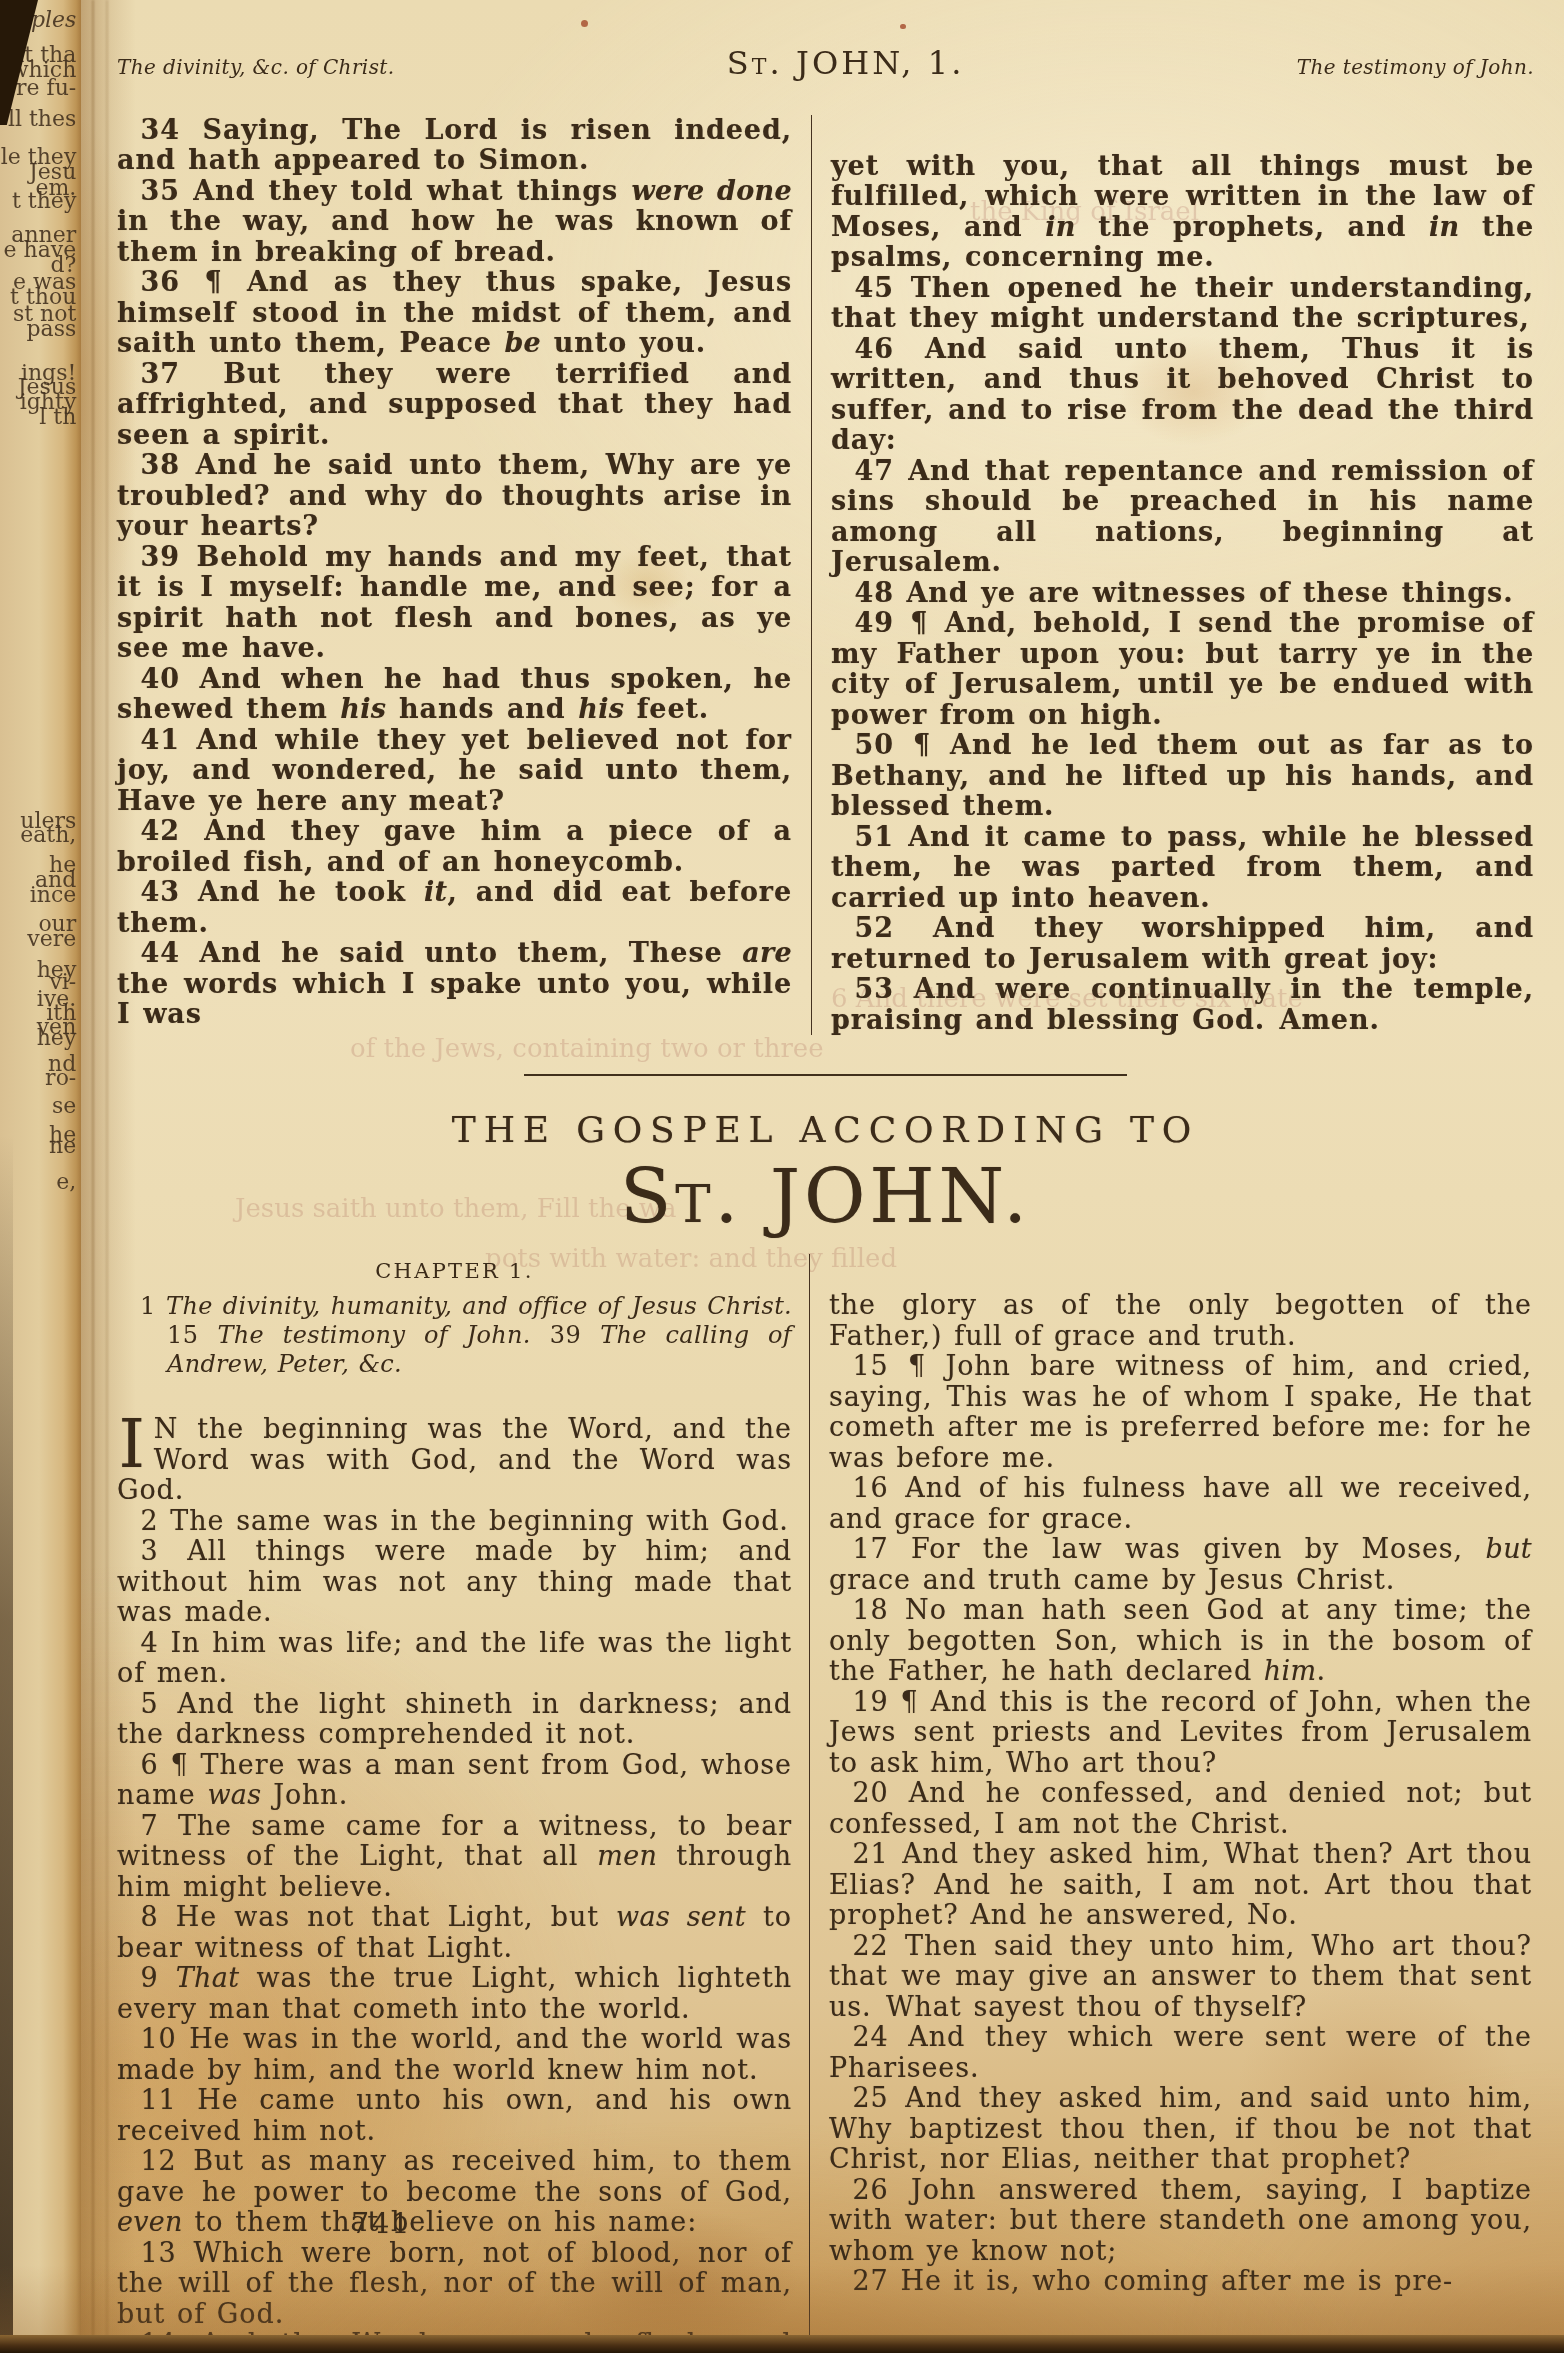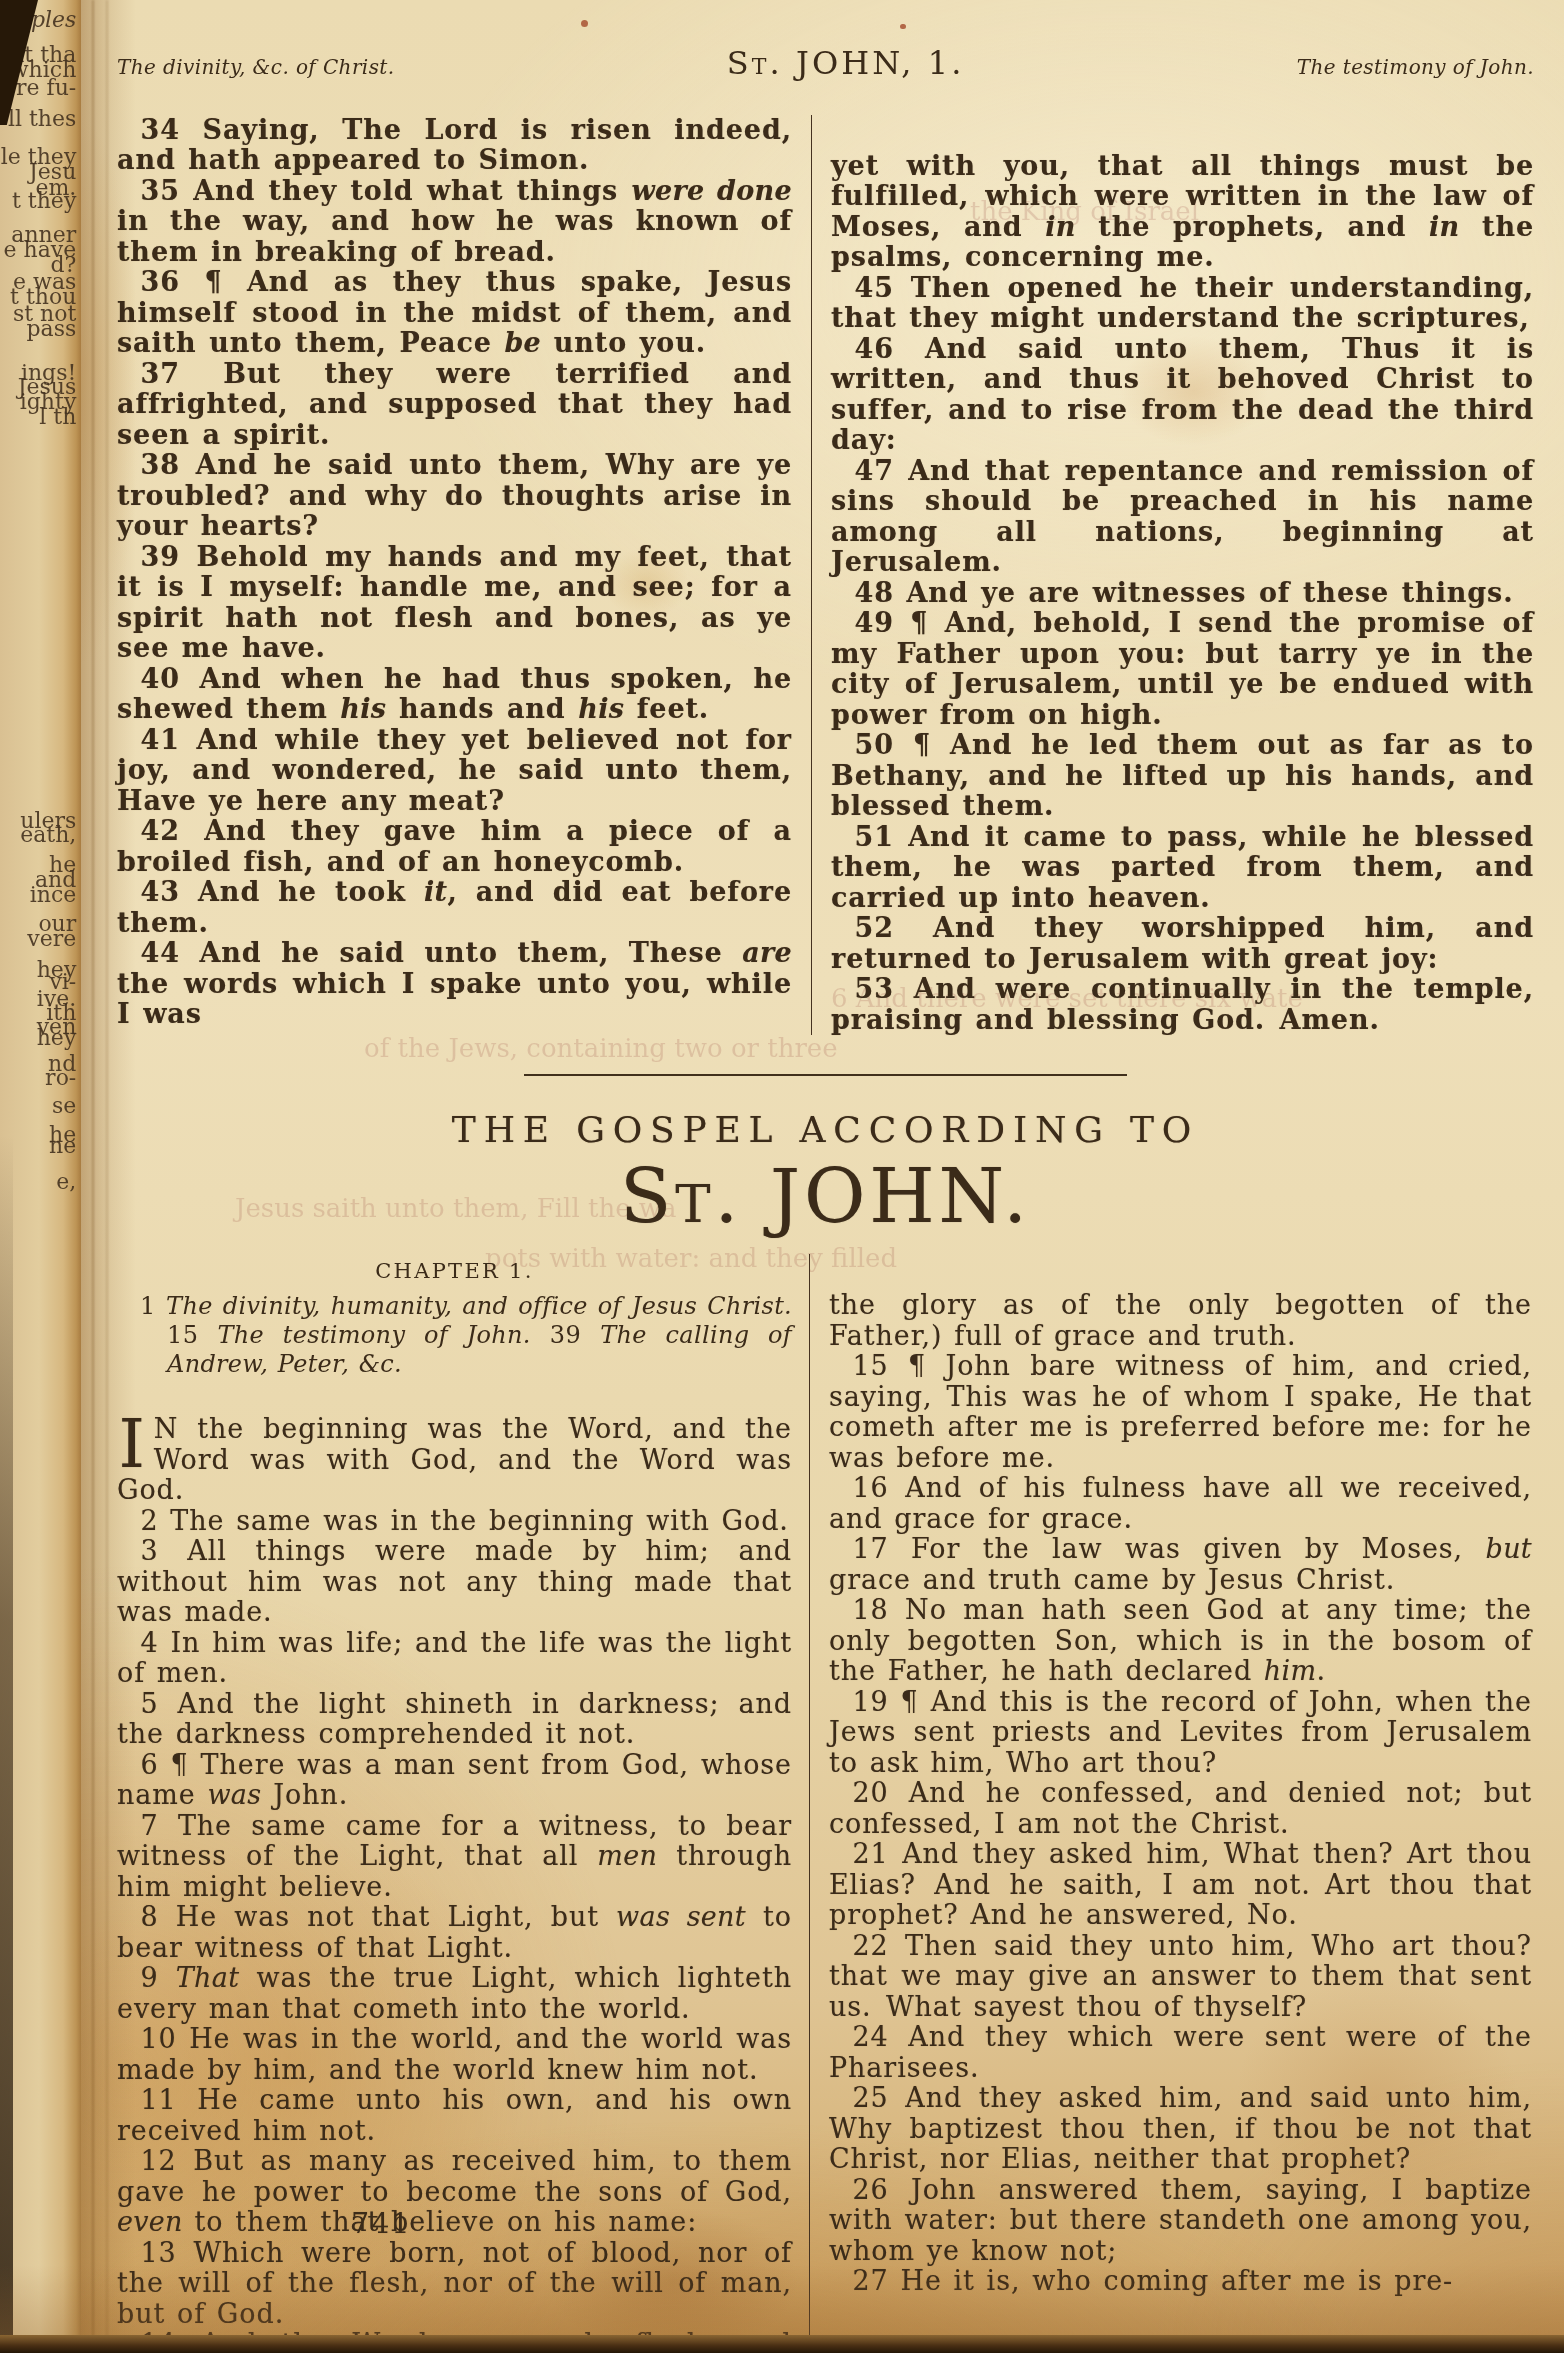--- a/index.html
+++ b/index.html
@@ -135,21 +135,21 @@
 <div class="stain" style="left:1119px;top:336px;width:149px;height:110px;background:radial-gradient(closest-side,rgba(189,125,52,.22),transparent);"></div>
 <div class="stain" style="left:603px;top:548px;width:86px;height:70px;background:radial-gradient(closest-side,rgba(200,150,70,.25),transparent);"></div>
 <div class="stain" style="left:47px;top:1839px;width:485px;height:438px;background:radial-gradient(closest-side,rgba(196,135,58,.30),transparent);"></div>
 <div class="stain" style="left:548px;top:2207px;width:250px;height:149px;background:radial-gradient(closest-side,rgba(150,95,40,.30),transparent);"></div>
 <div class="stain" style="left:1236px;top:1972px;width:282px;height:250px;background:radial-gradient(closest-side,rgba(180,120,55,.22),transparent);"></div>
 <div class="stain" style="left:15.6px;top:117px;width:125px;height:548px;background:radial-gradient(closest-side,rgba(205,150,70,.30),transparent);"></div>
 
 <div id="ghosts">
     <span class="ghost" style="left: 970px; top: 196px;">the King of Israel</span>
     <span class="ghost" style="left: 831px; top: 983px;">6 And there were set there six wate</span>
-    <span class="ghost" style="left: 364px; top: 1033px;">of the Jews, containing two or three</span>
+    <span class="ghost" style="left: 350px; top: 1033px;">of the Jews, containing two or three</span>
     <span class="ghost" style="left: 235px; top: 1193px;">Jesus saith unto them, Fill the wa</span>
     <span class="ghost" style="left: 485px; top: 1243px;">pots with water: and they filled</span>
   </div>
 
 <div class="edge-strip">
   <div id="edge-frags">
       <span class="frag it" style="top: 9.4px;">sciples</span>
       <span class="frag" style="top: 44px;">nt tha</span>
       <span class="frag" style="top: 59px;">s, which</span>
       <span class="frag" style="top: 77px;">ore fu-</span>

